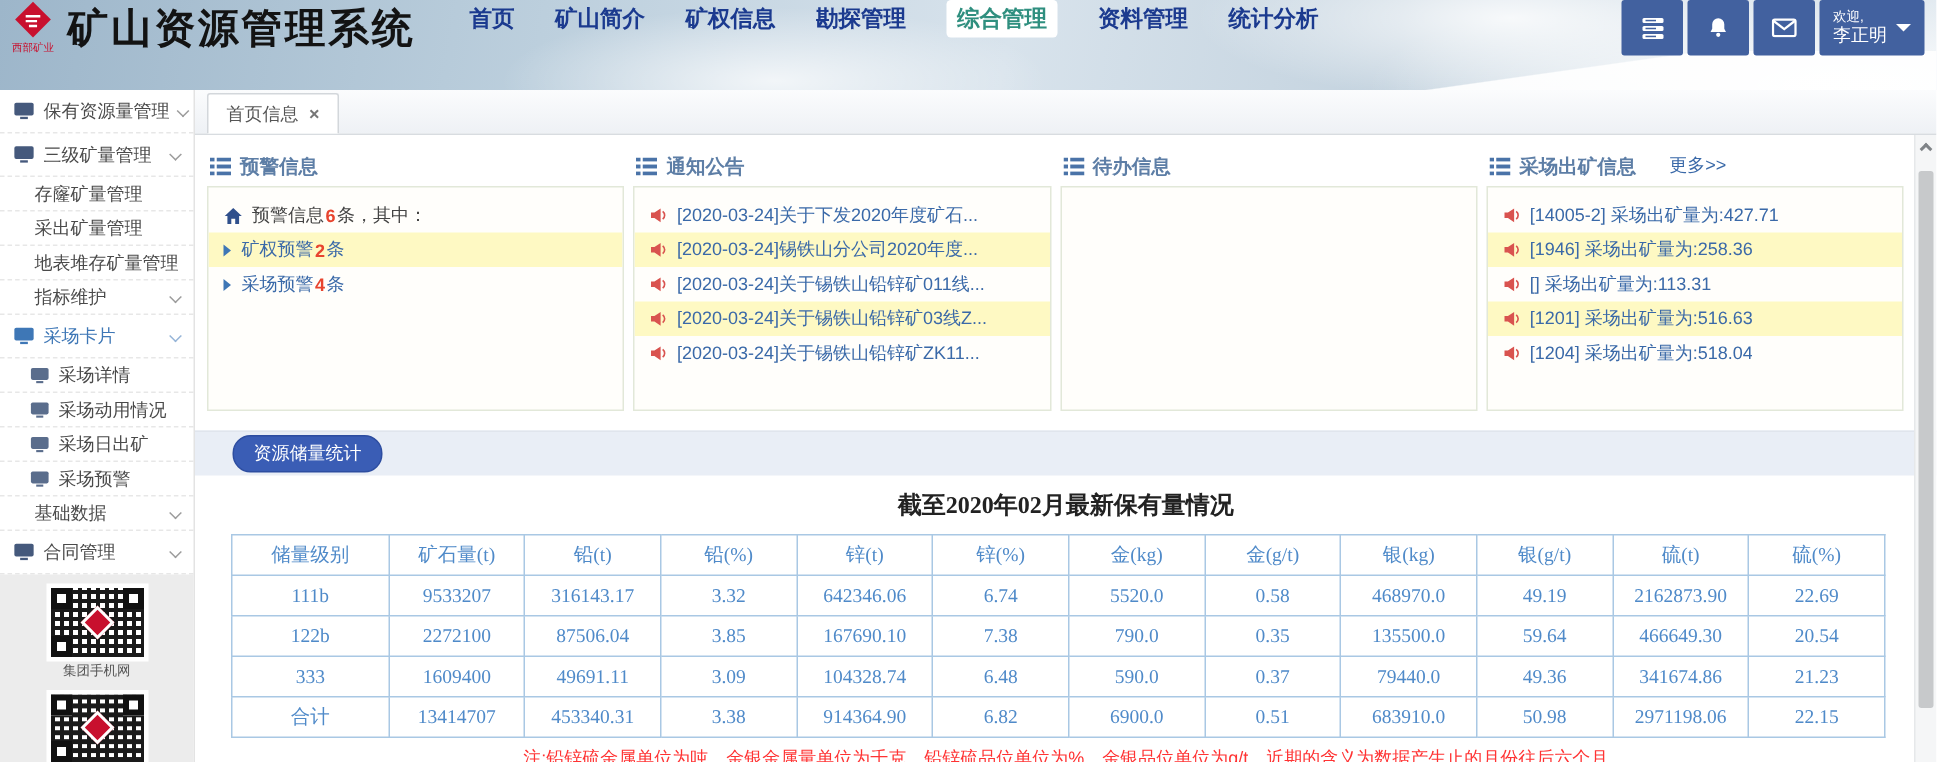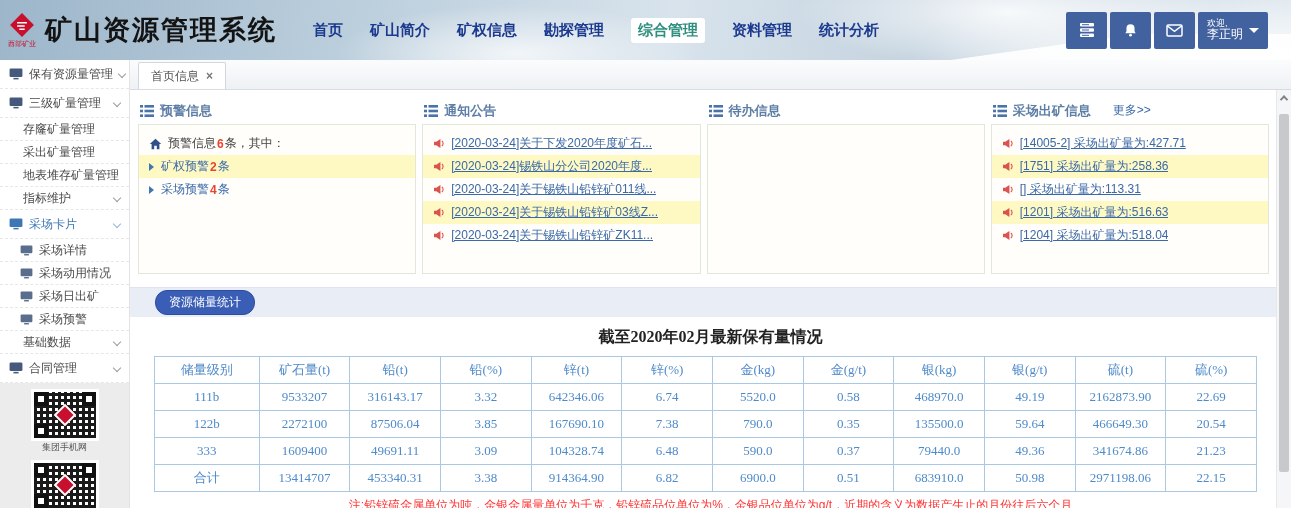--- a/index.html
+++ b/index.html
@@ -1,37 +1,37 @@
 <!DOCTYPE html>
 <html><head>
 <meta charset="utf-8">
 <style>
   * { box-sizing: border-box; margin: 0; padding: 0; }
   html,body { width:1291px; height:508px; overflow:hidden;
     font-family:"Liberation Sans","DejaVu Sans",sans-serif; background:#fff; }
   .app { width:100%; height:100%; display:flex; flex-direction:column; }
 
   
-  header { height:60px; flex:0 0 60px; display:flex; align-items:center; position:relative;
+  header { height:60px; flex:0 0 60px; display:flex; align-items:flex-start; position:relative;
     background:
       radial-gradient(ellipse 300px 80px at 78% 20%, rgba(255,255,255,.85), transparent 70%),
       radial-gradient(ellipse 260px 70px at 40% 90%, rgba(255,255,255,.75), transparent 70%),
       radial-gradient(ellipse 420px 90px at 95% 95%, rgba(255,255,255,.95), transparent 75%),
       linear-gradient(100deg,#9db6ca 0%,#bccfdd 28%,#d8e3ec 52%,#c4d3df 72%,#dfe8ef 100%);
   }
   header::after { content:""; position:absolute; right:0; bottom:0; width:34%; height:26px;
     background:linear-gradient(172deg, transparent 45%, rgba(255,255,255,.92) 46%); pointer-events:none; }
   .logo { display:flex; align-items:center; padding:0 12px 0 8px; z-index:2; }
   .logo-mark { display:flex; flex-direction:column; align-items:center; margin-right:9px; }
   .logo-badge { font-size:7px; color:#c8102e; margin-top:1px; white-space:nowrap; }
   .brand { font-size:27px; font-weight:900; color:#131313; letter-spacing:2px; white-space:nowrap; }
   nav { display:flex; align-items:center; gap:27px; margin-left:24px; z-index:2; }
   .nav-item { font-size:15px; font-weight:700; color:#1b3a8f; cursor:pointer; white-space:nowrap; }
   .nav-item.active { background:#fff; color:#2f8f7f; padding:3px 7px; border-radius:3px; }
-  .header-right { margin-left:auto; display:flex; gap:3px; margin-right:23px; z-index:2; }
+  .header-right { margin-left:auto; display:flex; gap:3px; margin-right:8px; z-index:2; }
   .hbtn { width:41px; height:37px; background:#42619f; display:flex; align-items:center;
     justify-content:center; border-radius:2px; cursor:pointer; }
   .userbox { height:37px; background:#42619f; border-radius:2px; color:#fff; display:flex;
     align-items:center; gap:6px; padding:0 9px; cursor:pointer; }
   .user-lines { display:flex; flex-direction:column; line-height:1.15; }
   .greet { font-size:9px; } .uname { font-size:12px; }
   .caret-down { width:0; height:0; border-left:5px solid transparent; border-right:5px solid transparent;
     border-top:5px solid #fff; }
 
   
@@ -74,21 +74,21 @@
   .panels { display:flex; gap:6px; }
   .panel { flex:1; min-width:0; }
   .panel-head { display:flex; align-items:center; gap:6px; height:27px; font-size:13px;
     font-weight:700; color:#5d7ea6; padding-left:2px; }
   .more { font-weight:400; font-size:12px; color:#3a69a8; margin-left:16px; cursor:pointer; }
   .panel-body { border:1px solid #e2e8d9; background:#fffefb; height:150px; padding:7px 0;
     overflow:hidden; }
   .prow { display:flex; align-items:center; height:23px; padding:0 10px; font-size:12px;
     color:#3a69a8; cursor:pointer; white-space:nowrap; overflow:hidden; }
   .prow.alt { background:#fef9c3; }
-  .prow .txt { overflow:hidden; text-overflow:ellipsis;text-decoration:underline; }
+  .prow .txt { overflow:hidden; text-overflow:ellipsis; }
   .summary { color:#444; cursor:default; }
   .count { color:#e8442e; font-weight:700; margin:0 1px; }
   .tri { width:0; height:0; border-left:5px solid #3e77b6; border-top:4px solid transparent;
     border-bottom:4px solid transparent; margin-right:7px; flex:0 0 auto; }
   .spk { margin-right:5px; flex:0 0 auto; }
   .home-ic { margin-right:6px; flex:0 0 auto; }
 
   
   .stats { margin:13px -22px 0 -8px; }
   .stats-bar { height:30px; background:#e9eef6; border-top:1px solid #e0e5ed; display:flex;
@@ -400,21 +400,21 @@
                     <path d="M1 4h2.5L8 1v10L3.5 8H1z" fill="#d9534f"></path>
                     <path d="M9.5 3.2c1.9 1.5 1.9 4.1 0 5.6" stroke="#d9534f" stroke-width="1.2" fill="none"></path>
                   </svg>
                 <span class="txt">[14005-2] 采场出矿量为:427.71</span>
               </div>
               <div class="prow alt">
                 <svg class="spk" width="13" height="11" viewBox="0 0 14 12">
                     <path d="M1 4h2.5L8 1v10L3.5 8H1z" fill="#d9534f"></path>
                     <path d="M9.5 3.2c1.9 1.5 1.9 4.1 0 5.6" stroke="#d9534f" stroke-width="1.2" fill="none"></path>
                   </svg>
-                <span class="txt">[1751] 采场出矿量为:258.36</span>
+                <span class="txt">[1946] 采场出矿量为:258.36</span>
               </div>
               <div class="prow">
                 <svg class="spk" width="13" height="11" viewBox="0 0 14 12">
                     <path d="M1 4h2.5L8 1v10L3.5 8H1z" fill="#d9534f"></path>
                     <path d="M9.5 3.2c1.9 1.5 1.9 4.1 0 5.6" stroke="#d9534f" stroke-width="1.2" fill="none"></path>
                   </svg>
                 <span class="txt">[] 采场出矿量为:113.31</span>
               </div>
               <div class="prow alt">
                 <svg class="spk" width="13" height="11" viewBox="0 0 14 12">

